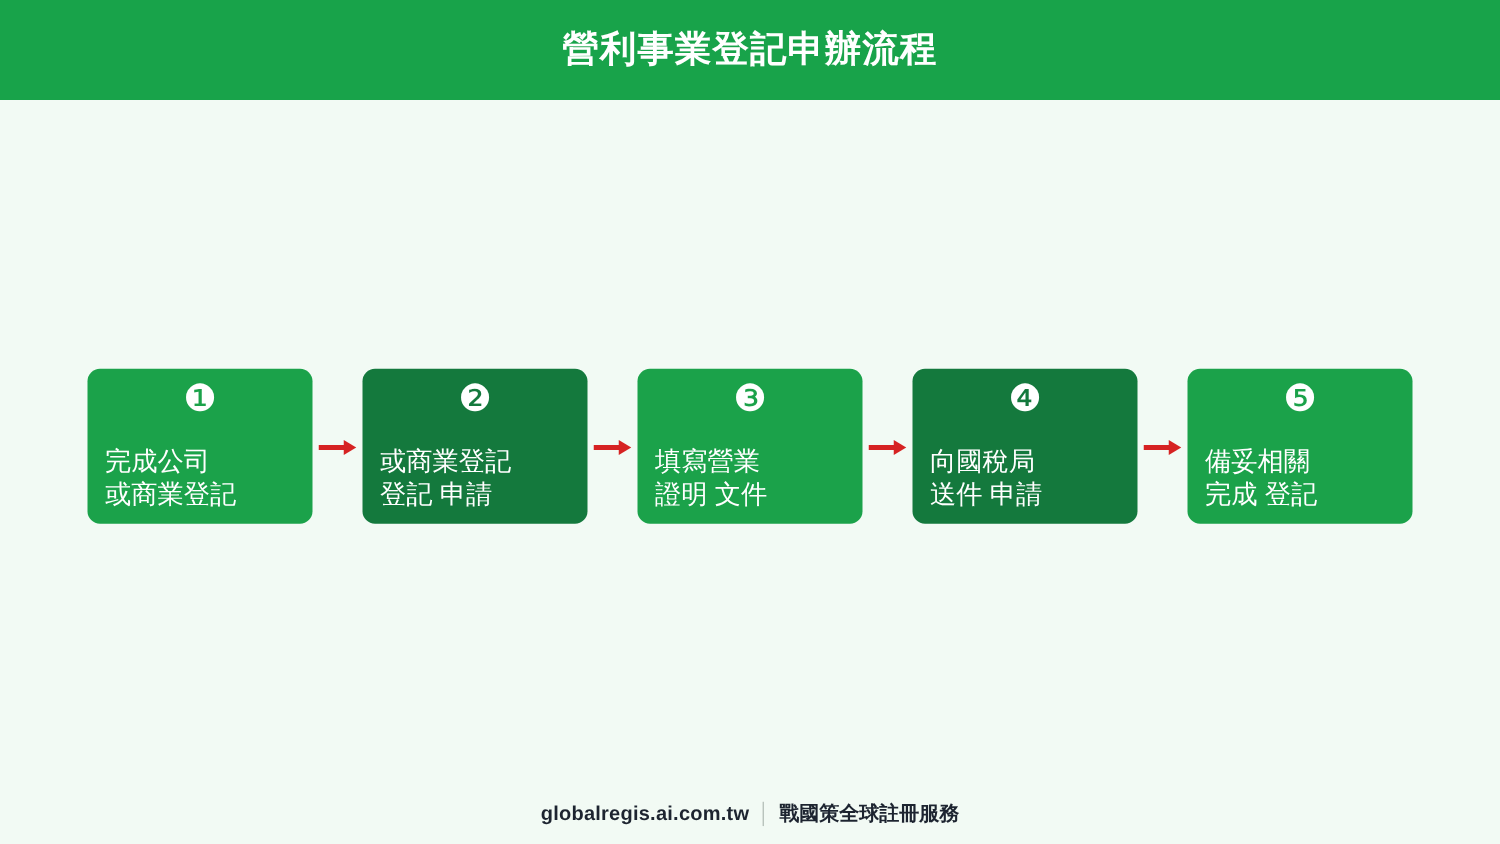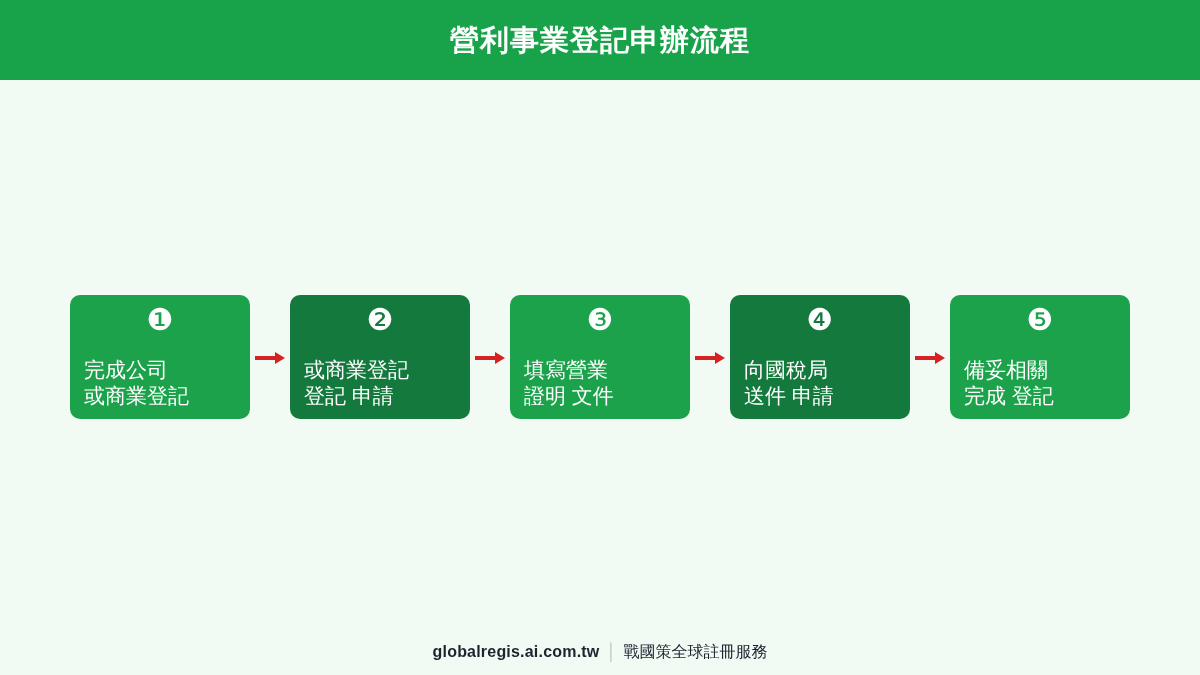--- a/index.html
+++ b/index.html
@@ -131,21 +131,21 @@
   }
   .footer-sep {
     display: inline-block;
     color: #b9c4bd;
     font-size: 16px;
     margin: 0 7px;
   }
   .footer-brand {
     color: #1d2430;
     font-size: 16px;
-    font-weight: normal;
+    font-weight: bold;
     margin-top: 33px;
   }
 </style>
 </head>
 <body>
 
 <div class="header-band">
   <div class="header-title">營利事業登記申辦流程</div>
 </div>
 

